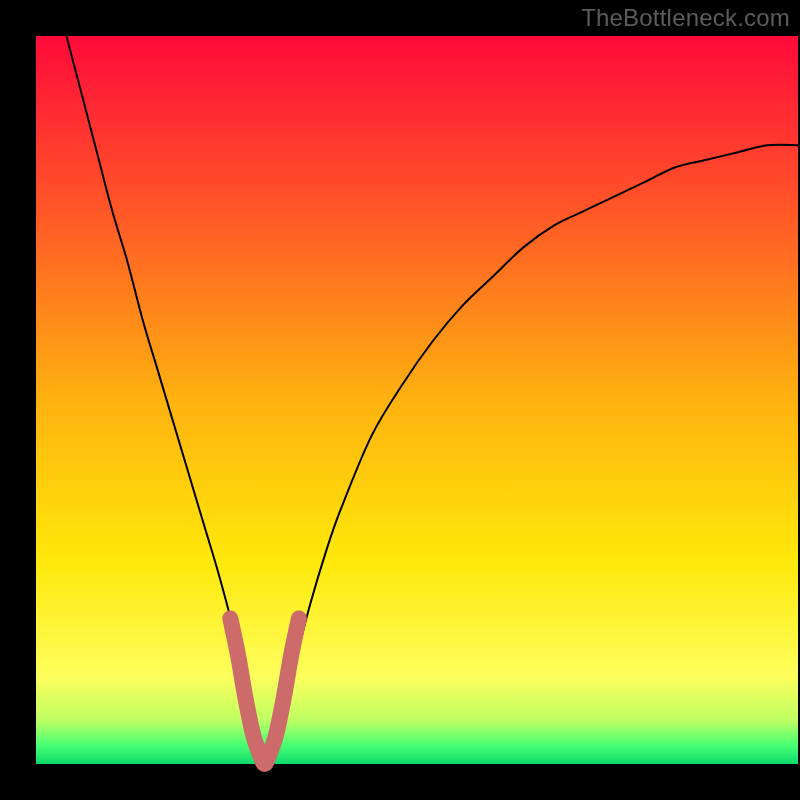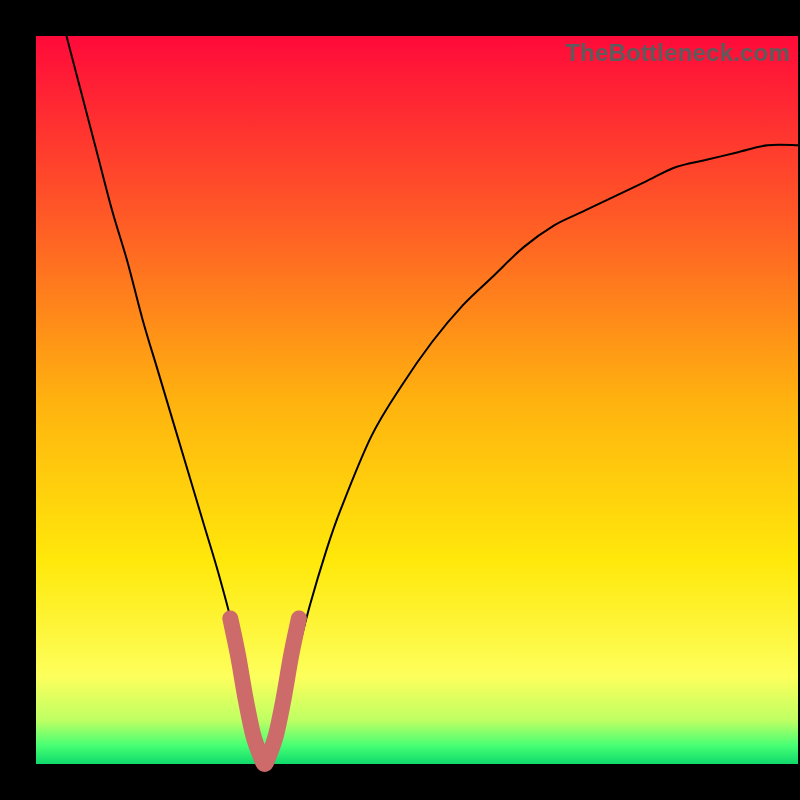--- a/index.html
+++ b/index.html
@@ -15,25 +15,24 @@
     width: 800px;
     height: 800px;
     background: #000;
   }
   .watermark {
     position: absolute;
     top: 4px;
     right: 10px;
     color: #5c5c5c;
     font-size: 24px;
-    font-weight: 700;
+    font-weight: 400;
     letter-spacing: 0.2px;
     z-index: 5;
     user-select: none;
-    margin-top: 35px;
   }
   svg {
     position: absolute;
     top: 0;
     left: 0;
   }
 </style>
 </head>
 <body>
 

